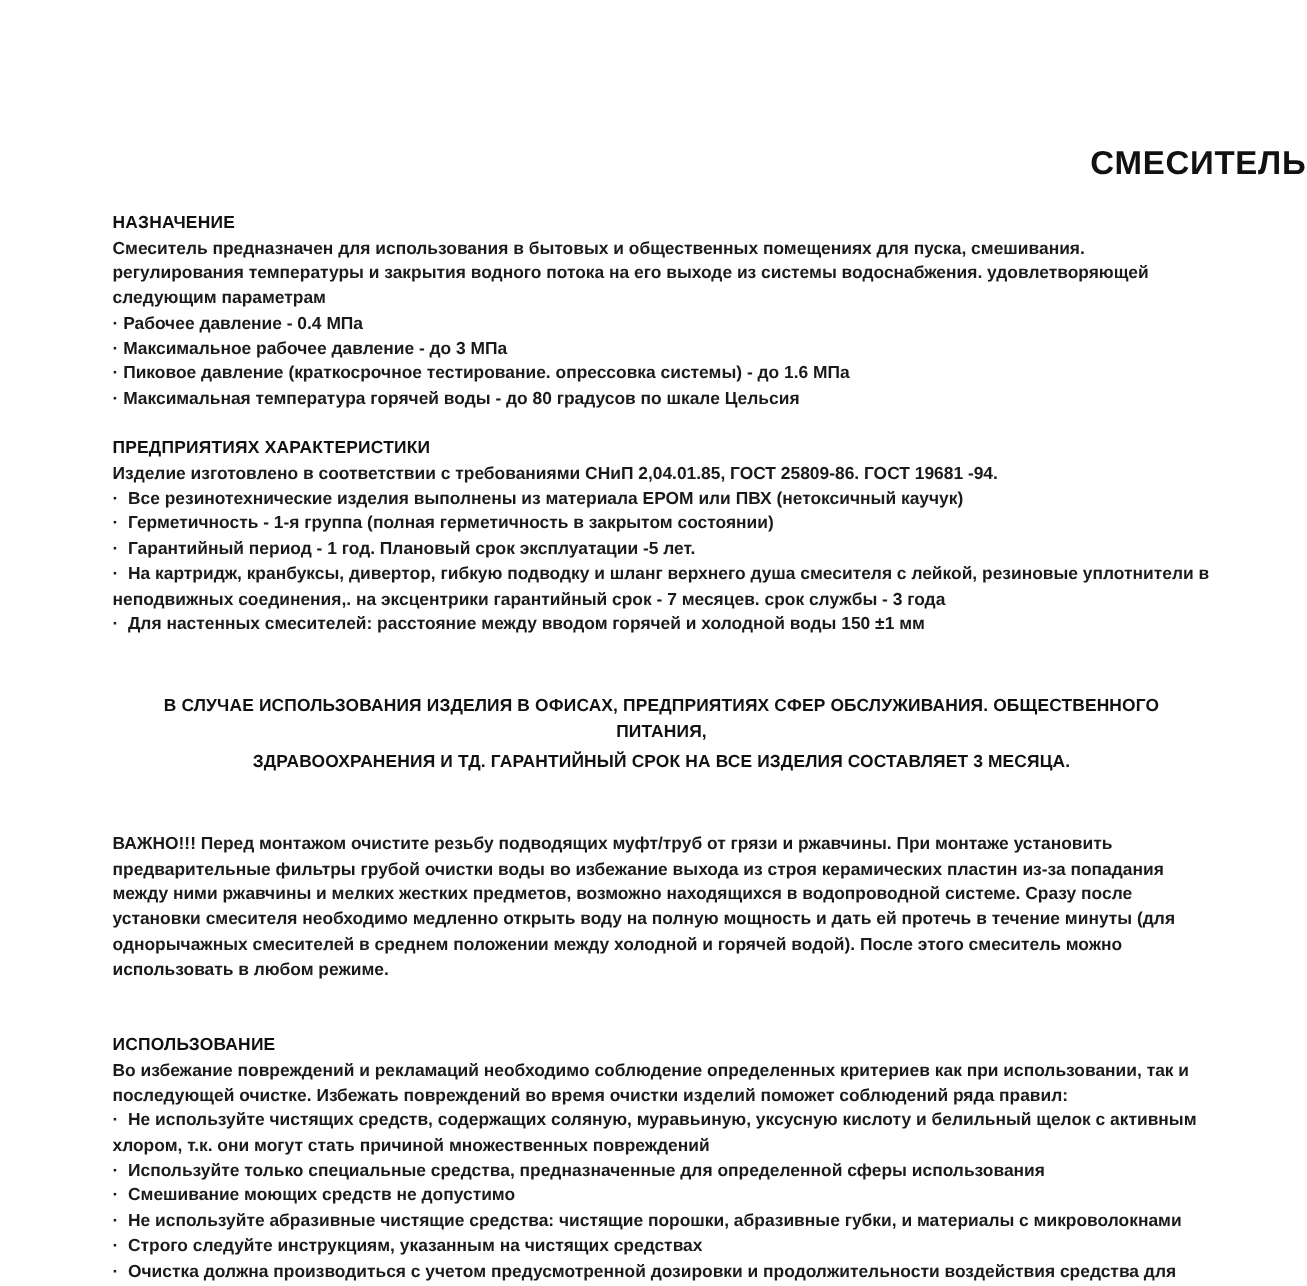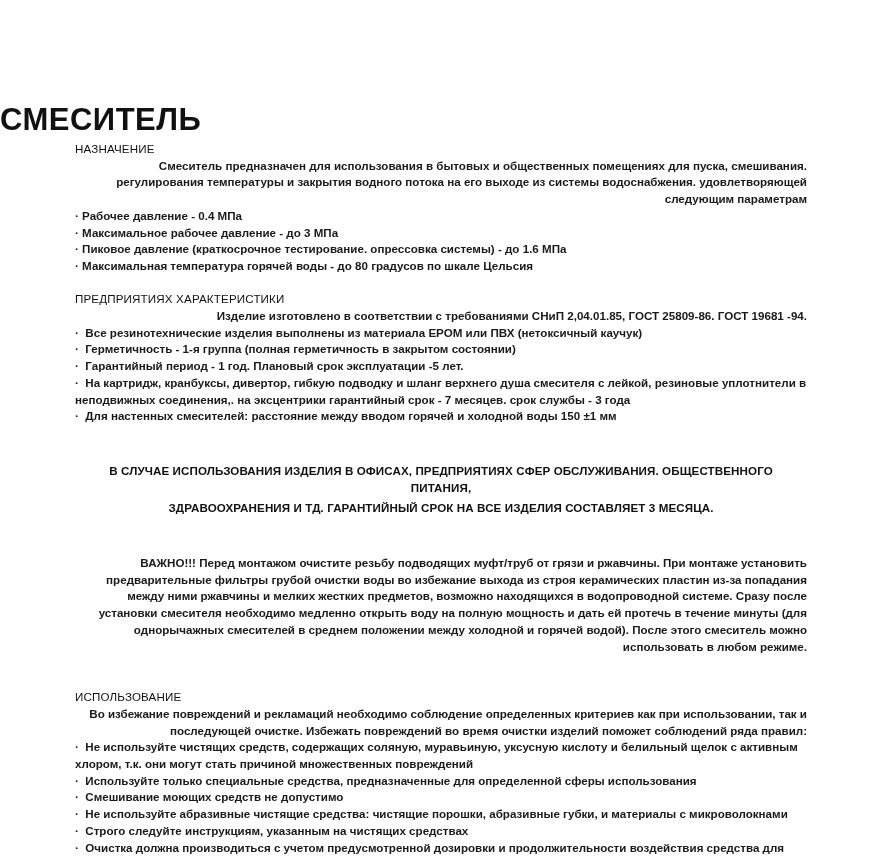--- a/index.html
+++ b/index.html
@@ -23,54 +23,54 @@
     box-sizing: border-box;
     overflow: hidden;
   }
 
   
   .doc-title {
     position: absolute;
     left: 0;
     top: 82px;
     width: 871px;
-    text-align: left;
-    font-size: 31px;
+    text-align: right;
+    font-size: 22px;
     font-weight: bold;
     letter-spacing: 0.5px;
     color: #111111;
     line-height: 1.1;
   }
 
   
   .body-col {
     position: absolute;
     left: 75px;
     top: 141px;
     width: 732px;
   }
 
   .section { margin: 0 0 0 0; }
 
   .sec-head {
     font-size: 11.6px;
-    font-weight: normal;
+    font-weight: bold;
     letter-spacing: 0.15px;
     line-height: 16.7px;
     color: #111111;
     margin: 0;
   }
 
   .para {
     font-size: 11.6px;
     font-weight: bold;
     line-height: 16.7px;
     color: #1a1a1a;
     margin: 0;
-    text-align: right;
+    text-align: left;
   }
 
   .bullets {
     list-style: none;
     margin: 0;
     padding: 0;
   }
   .bullets li {
     font-size: 11.6px;
     font-weight: bold;

